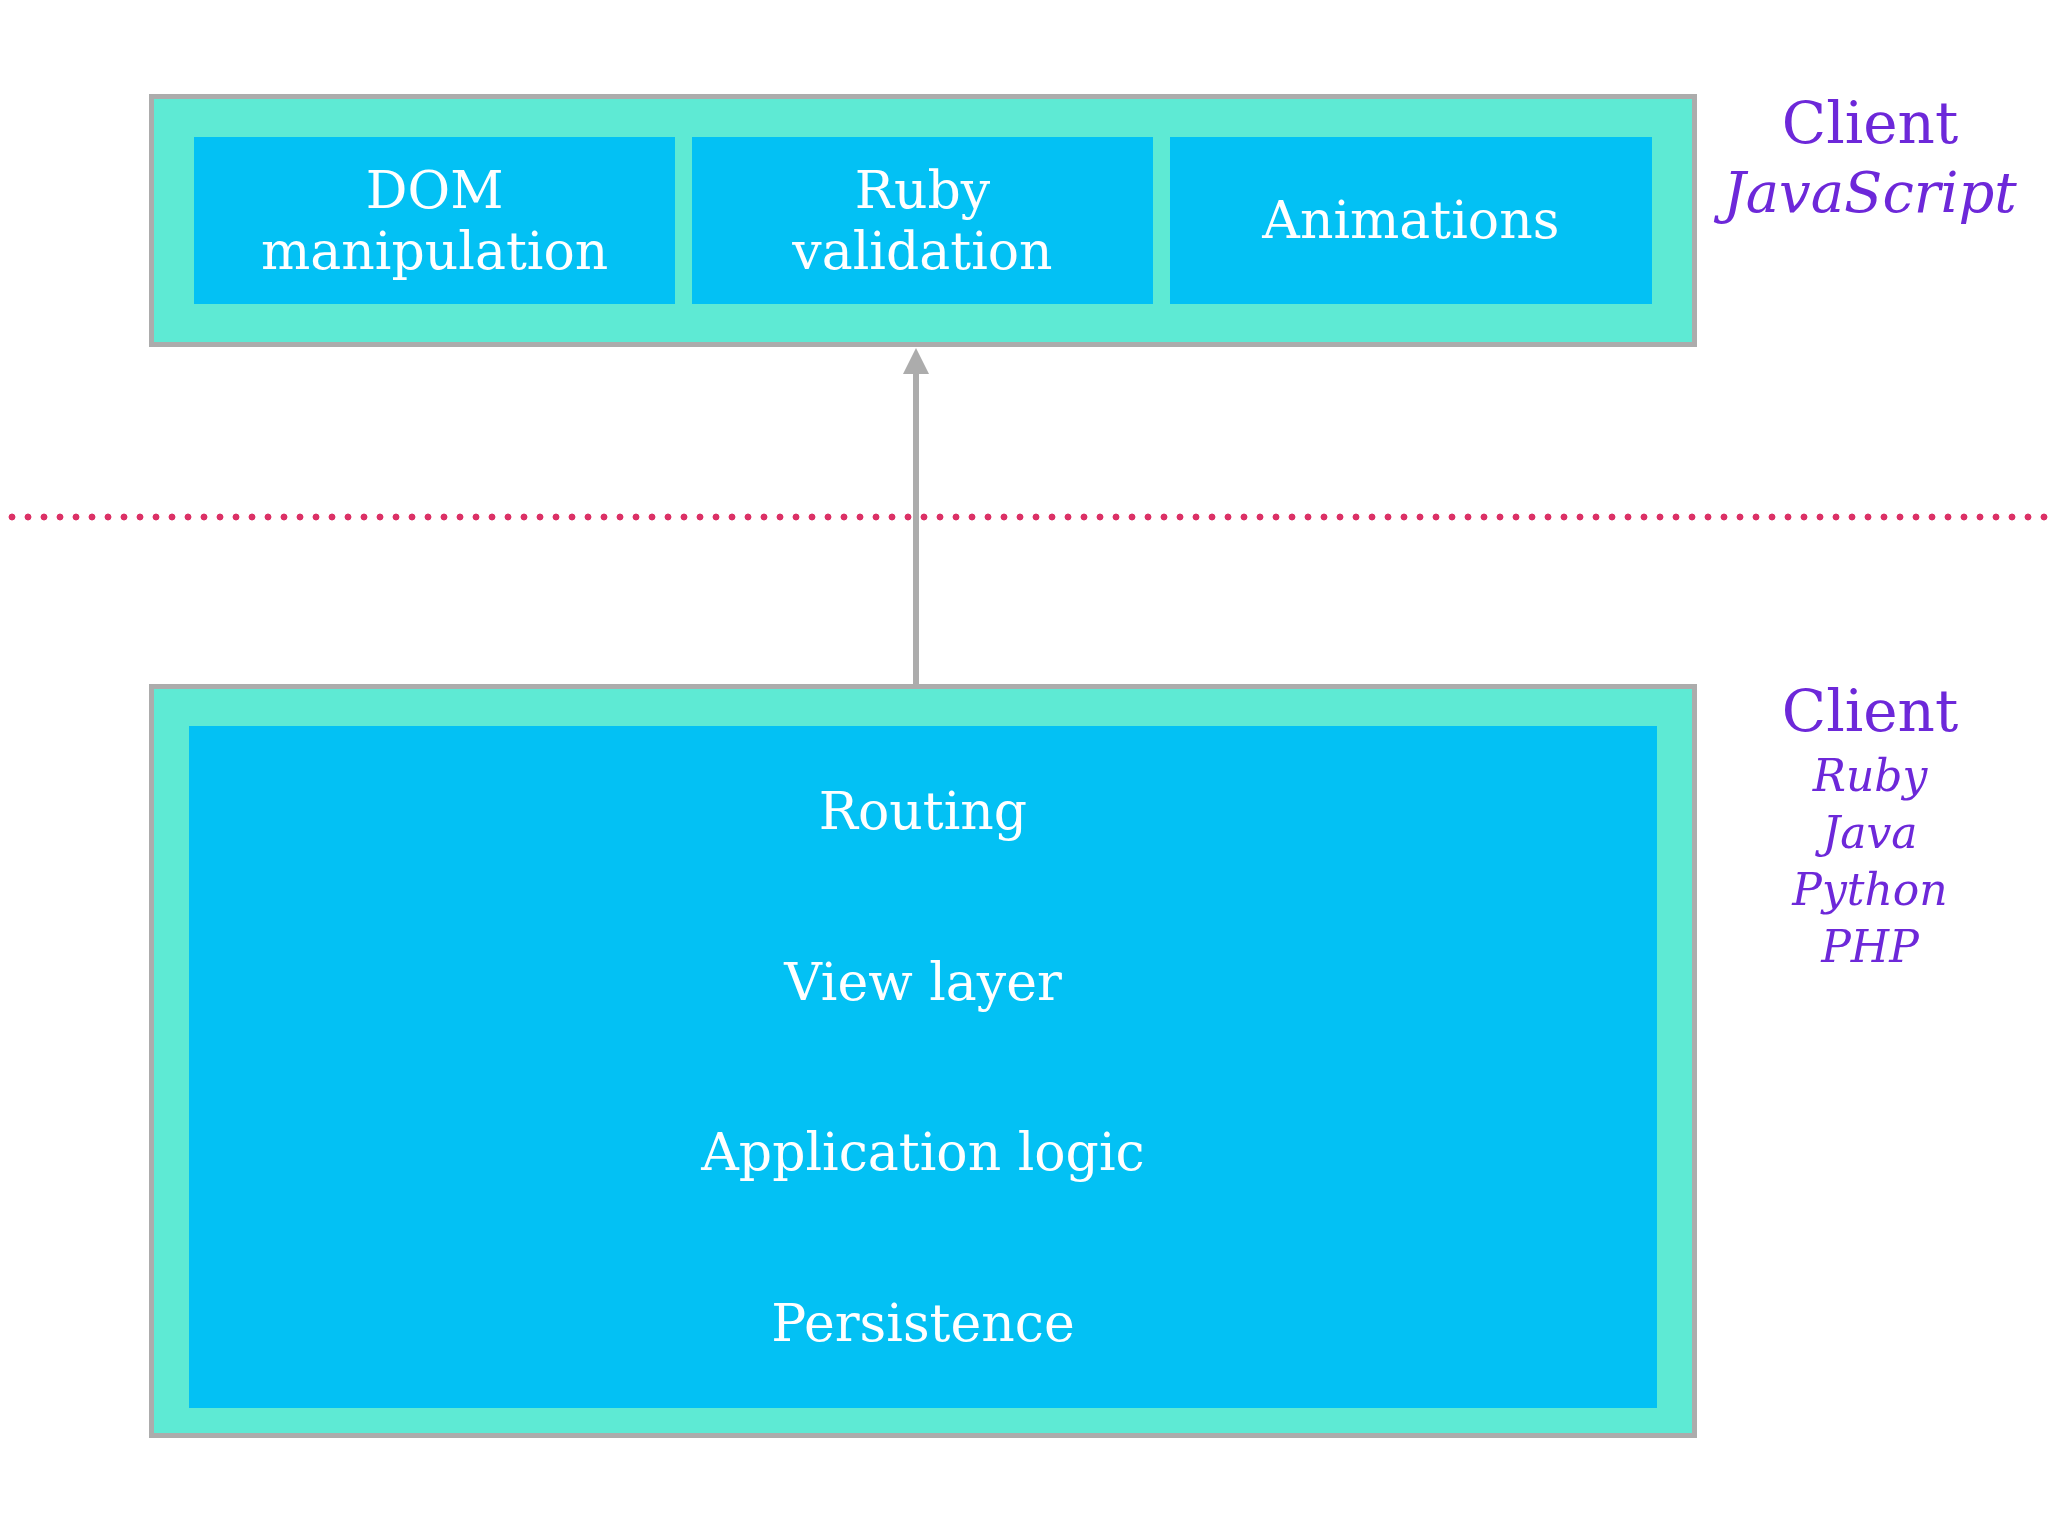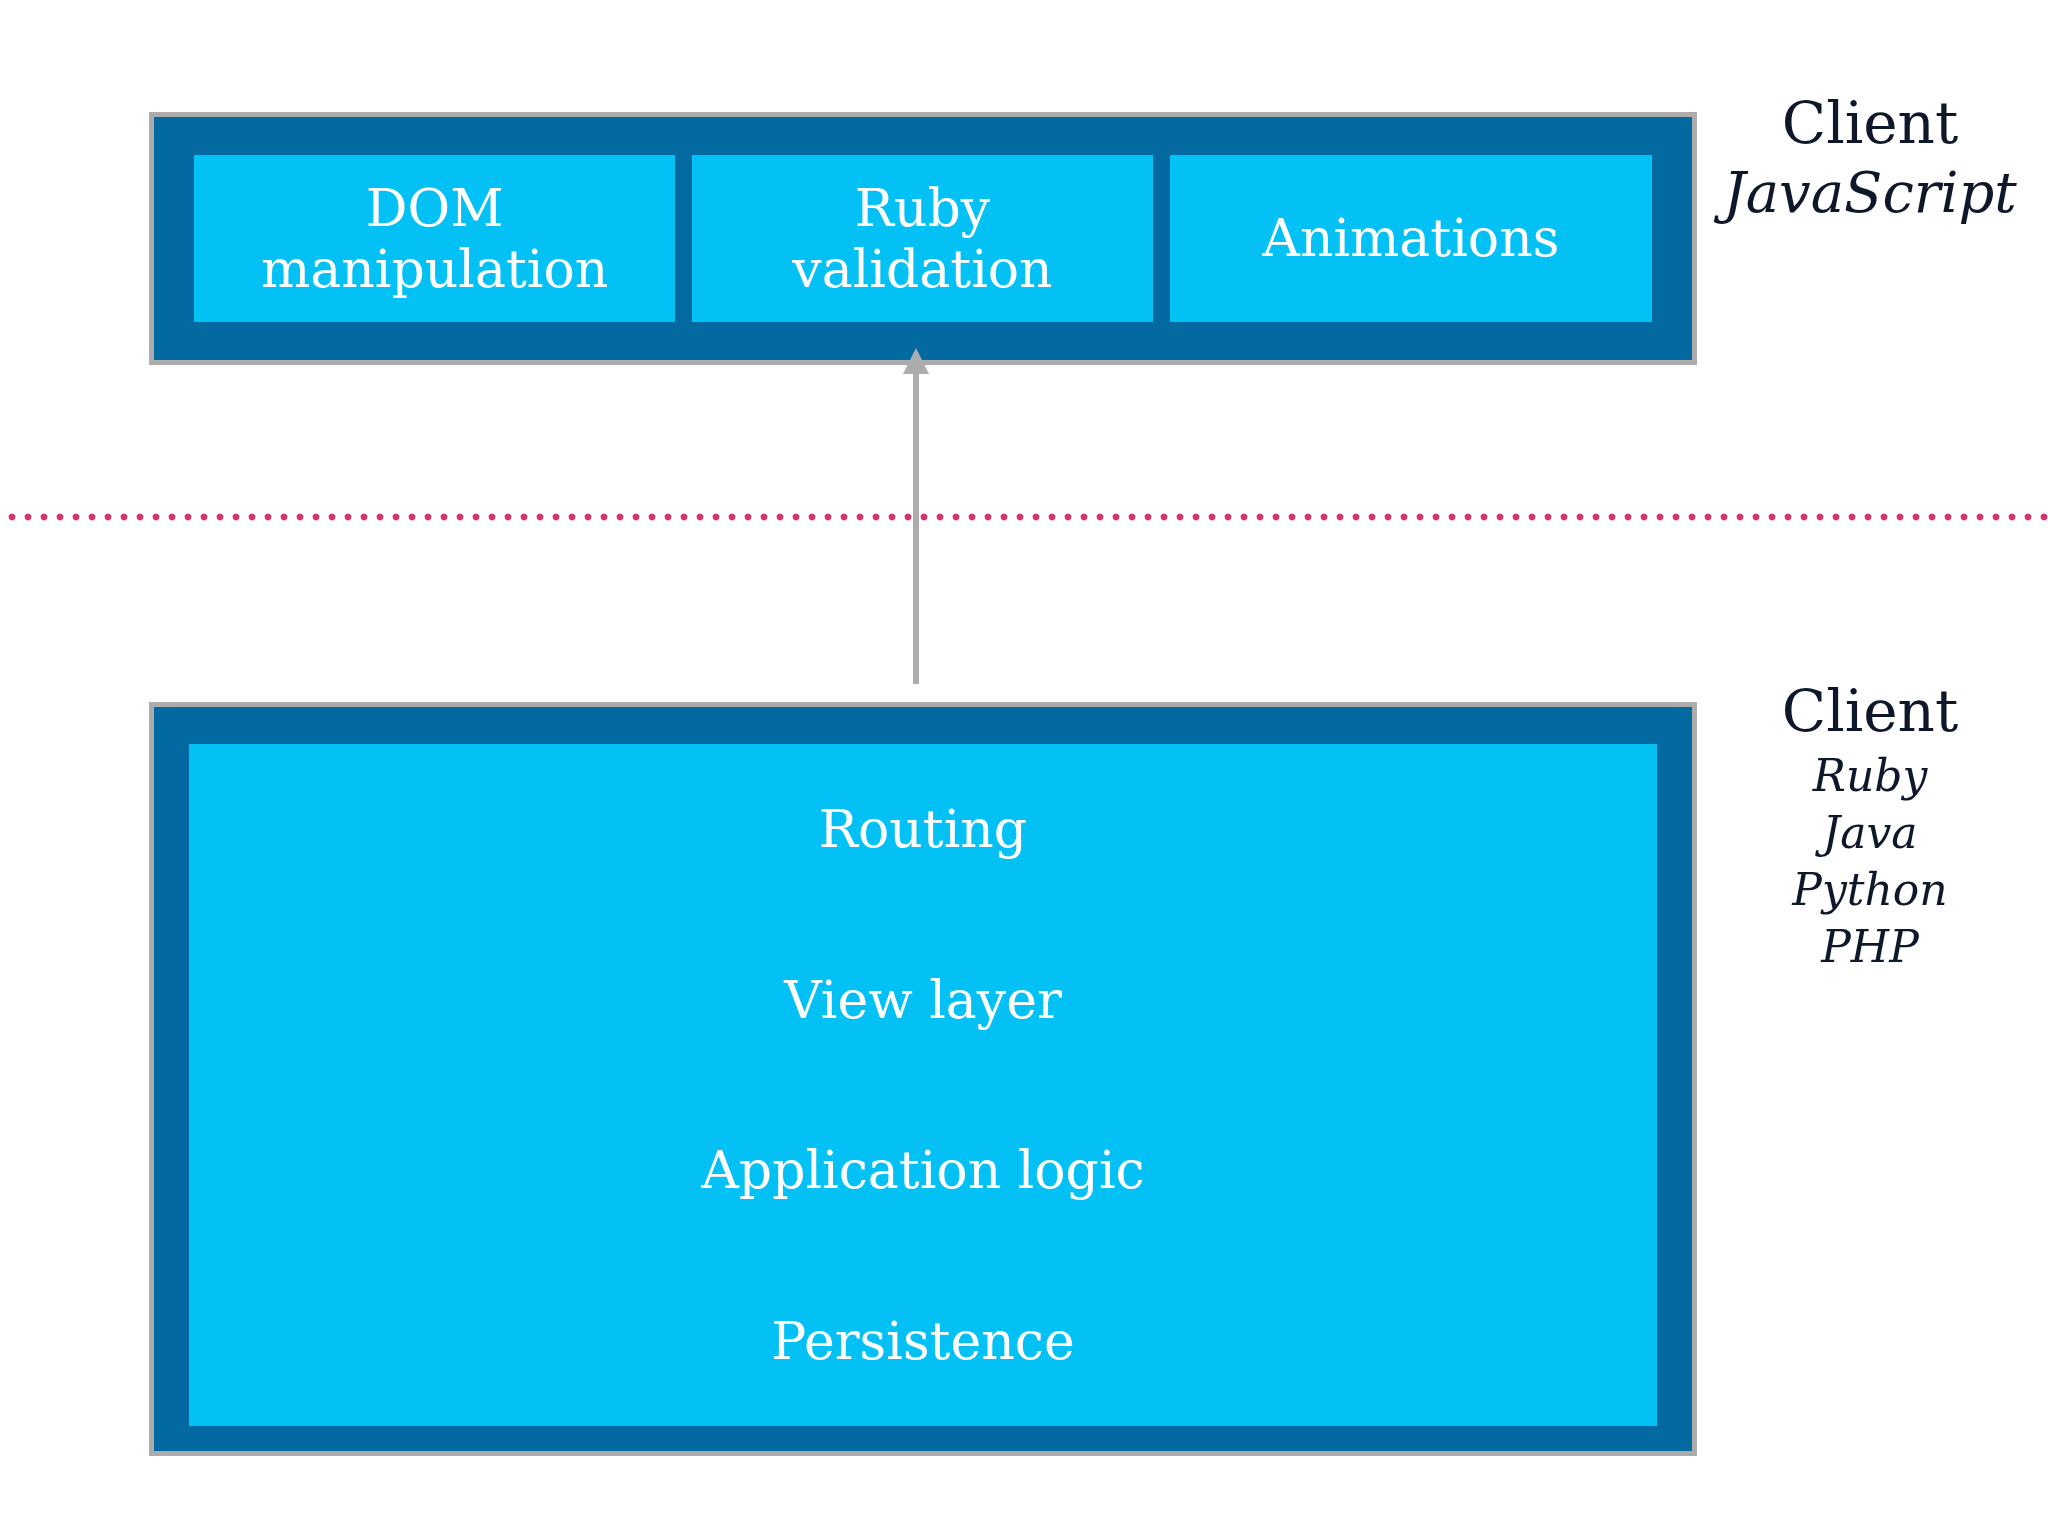--- a/index.html
+++ b/index.html
@@ -16,22 +16,21 @@
     overflow: hidden;
   }
 
   
   .tier {
     position: absolute;
     left: 149px;
     width: 1548px;
     border: 5px solid #acacac;
     box-sizing: border-box;
-    background: #0369a1;
-    margin-top: 18px;
+    background: #5eead4;
   }
   .tier.client {
     top: 94px;
     height: 253px;
     display: flex;
     align-items: center;
     justify-content: center;
     gap: 17px;
     padding: 0 40px;
   }
@@ -63,21 +62,21 @@
   .chip.w2 { flex-grow: 462; }
   .chip.w3 { flex-grow: 484; }
   .server .chip { flex: 1; }
 
   
   .side-label {
     position: absolute;
     left: 1700px;
     width: 340px;
     text-align: center;
-    color: #0f172a;
+    color: #6d28d9;
   }
   .side-label.client-side { top: 88px; }
   .side-label.server-side { top: 676px; }
   .tier-name {
     font-size: 58px;
     line-height: 1.22;
   }
   .tier-tech {
     font-size: 56px;
     font-style: italic;

